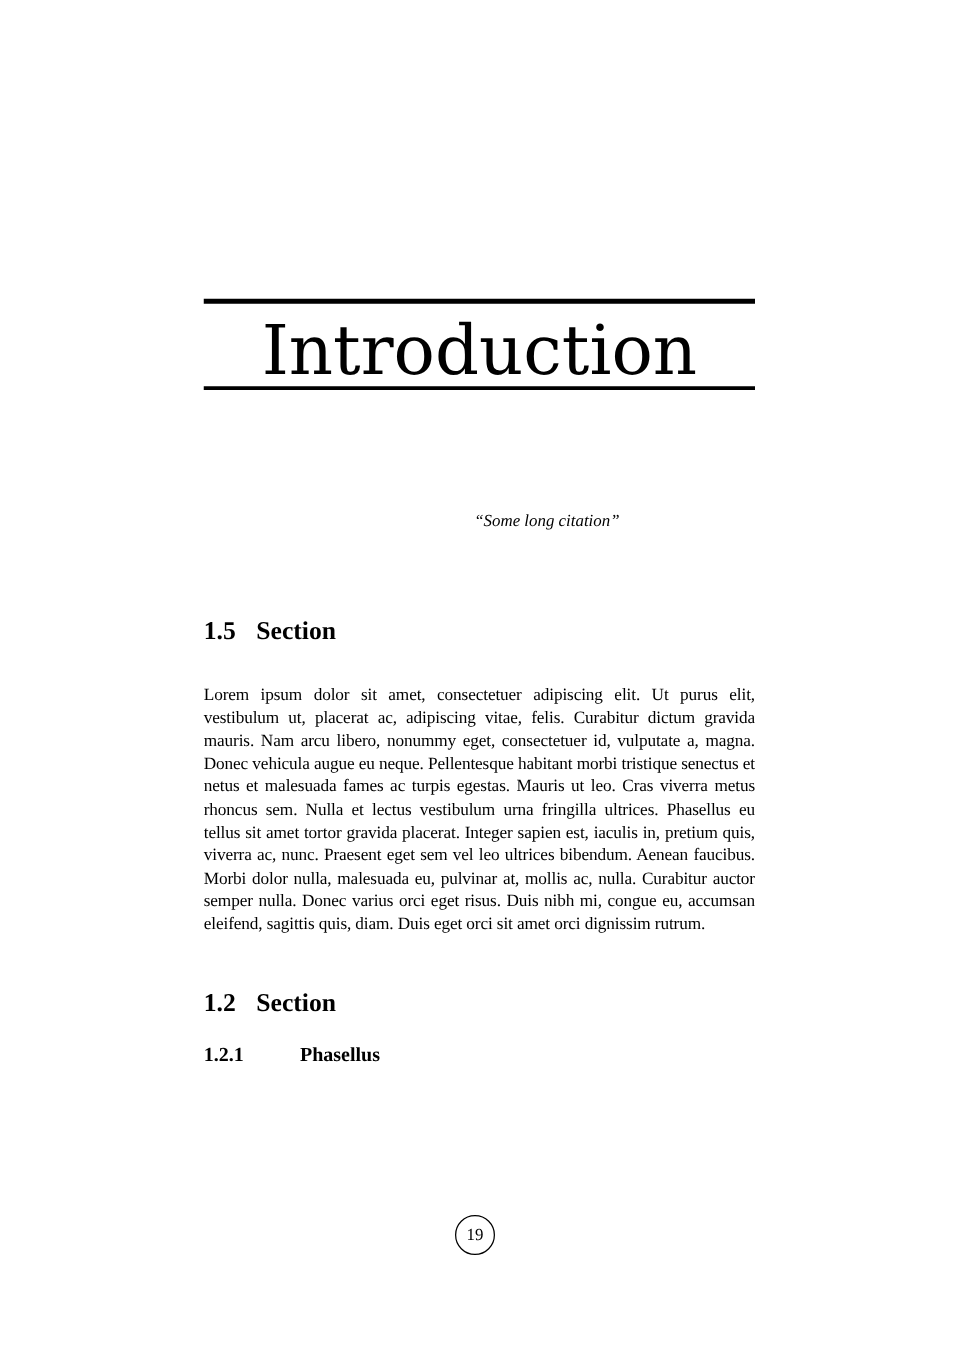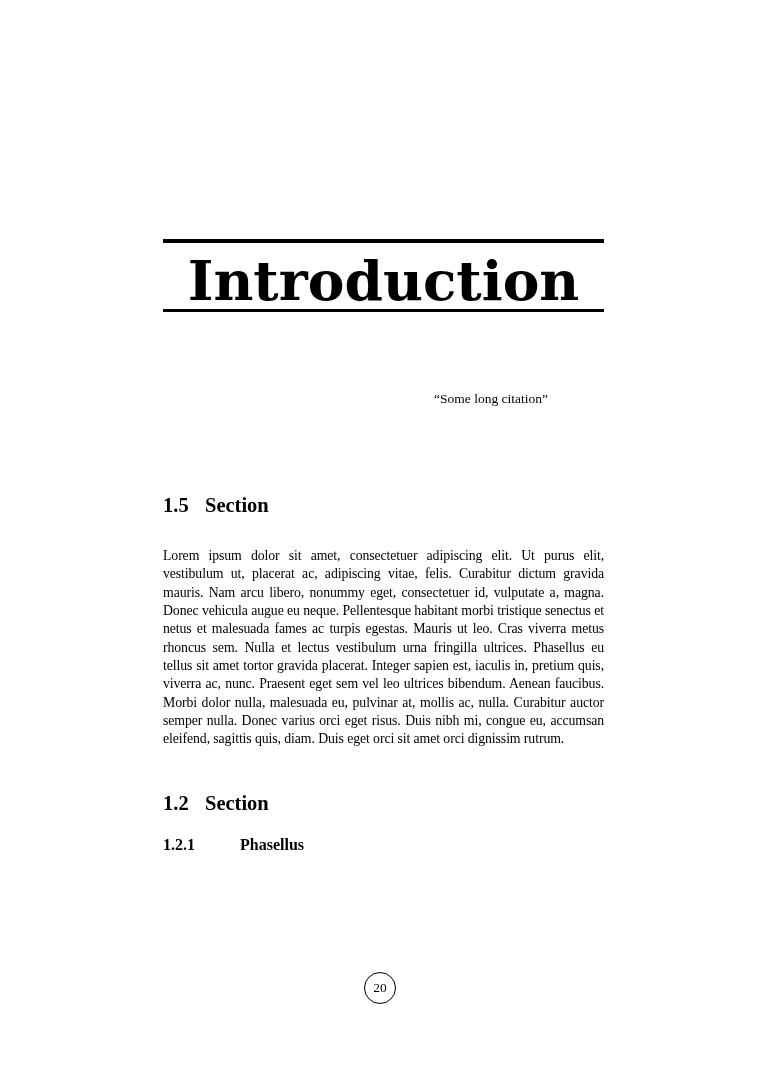--- a/index.html
+++ b/index.html
@@ -29,33 +29,34 @@
   }
   .rule-top { top: 239px; }
   .rule-bottom { top: 308.5px; }
   .chapter-title {
     position: absolute;
     top: 253px;
     left: 0;
     width: 100%;
     text-align: center;
     font-family: "DejaVu Serif", serif;
-    font-weight: bold;
+    font-weight: normal;
     font-size: 55px;
     line-height: 55px;
     white-space: nowrap;
   }
   .epigraph-quote {
     position: absolute;
     left: 164px;
-    top: 390px;
+    top: 408px;
     width: 221px;
+    font-style: italic;
     font-size: 13.5px;
     line-height: 18px;
-    text-align: right;
+    text-align: center;
   }
   .epigraph-attribution {
     position: absolute;
     left: 164px;
     top: 427px;
     width: 221px;
     font-size: 13.5px;
     line-height: 16px;
     text-align: right;
   }
@@ -131,17 +132,17 @@
       <span class="sec-num">1.2</span>
       <span class="sec-title">Section</span>
     </h2>
 
     <h3 class="subsection-heading">
       <span class="sec-num">1.2.1</span>
       <span class="sec-title">Phasellus</span>
     </h3>
 
     <div class="page-number-badge">
-      <span>20</span>
+      <span>19</span>
     </div>
 
   </div>
 </div>
 
 </body></html>

